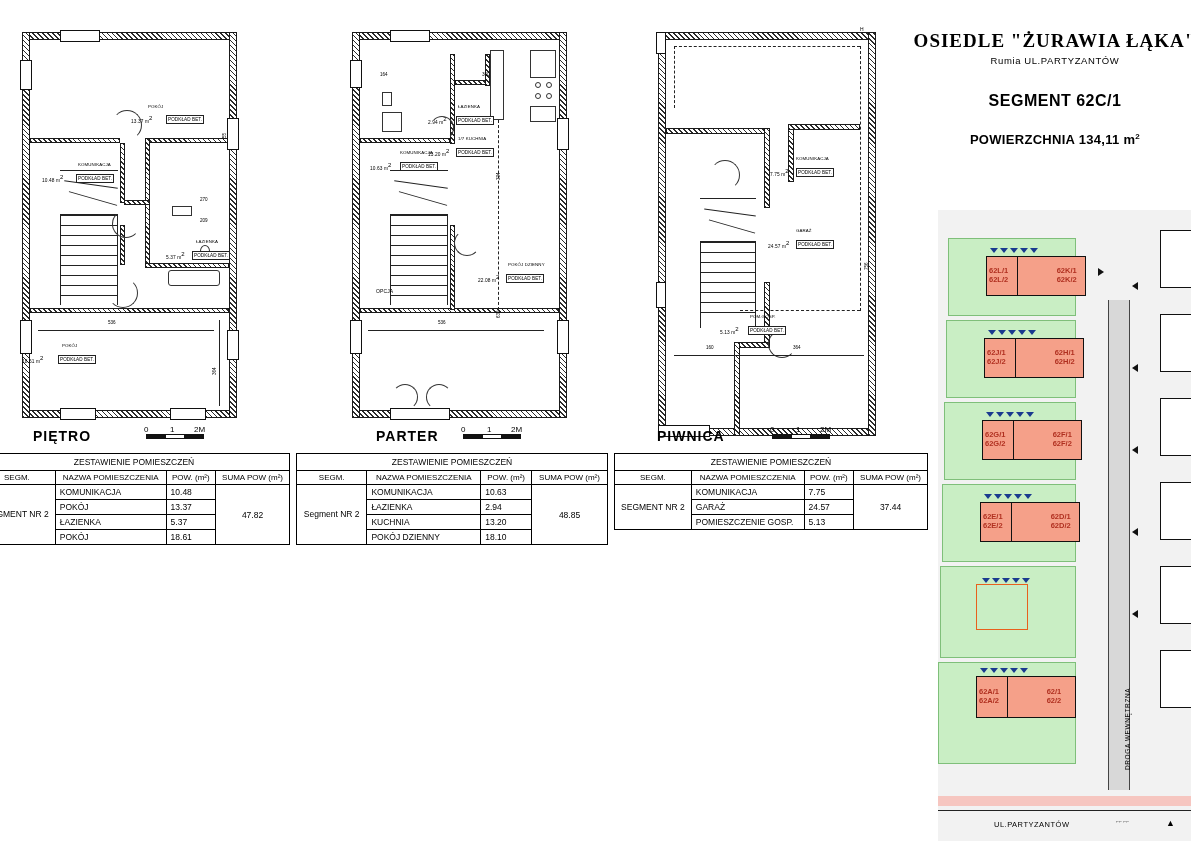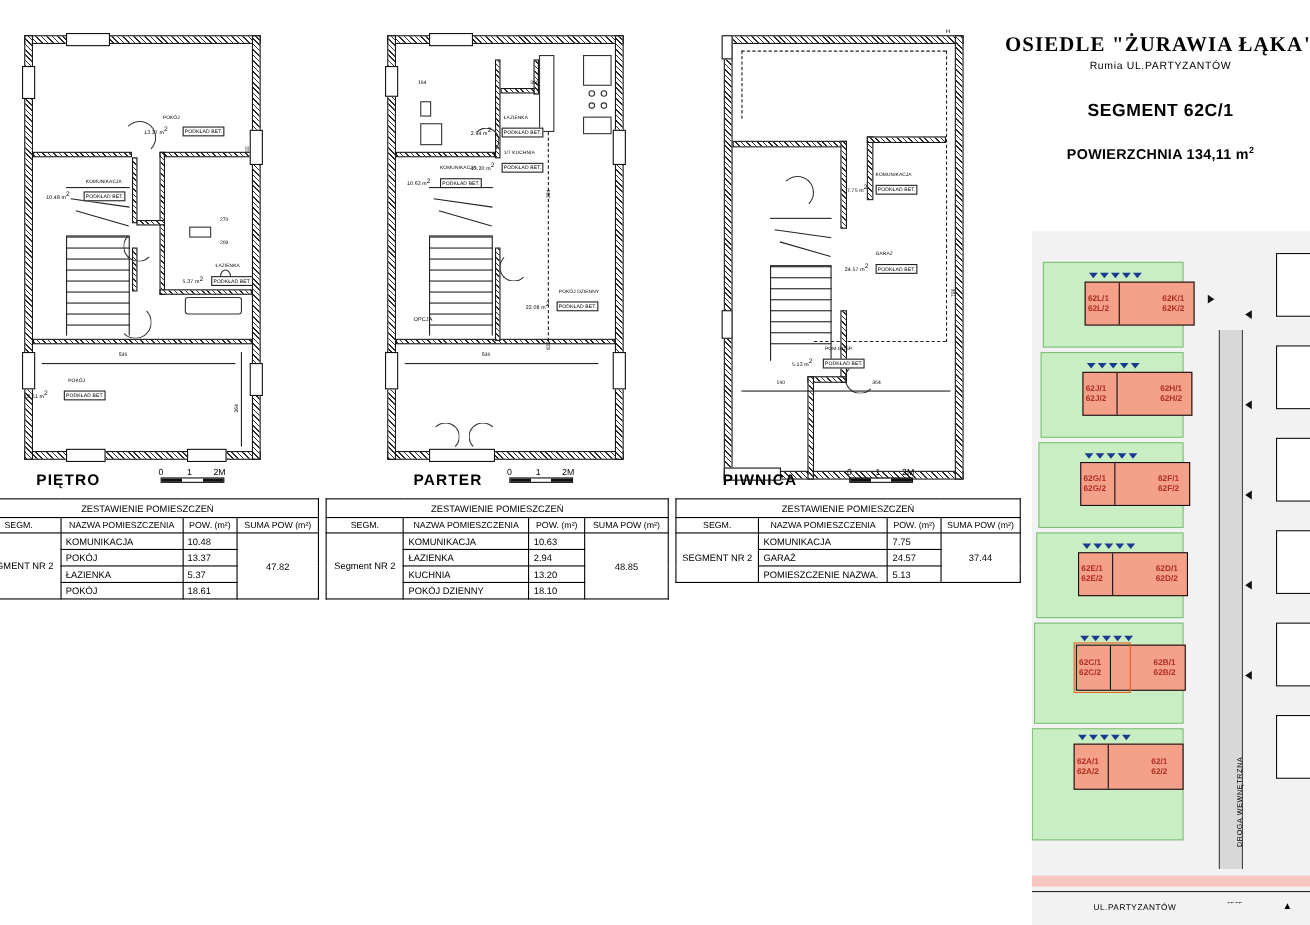--- a/index.html
+++ b/index.html
@@ -596,21 +596,21 @@
     <td class="seg" rowspan="3">SEGMENT NR 2</td>
     <td>KOMUNIKACJA</td>
     <td class="num">7.75</td>
     <td class="sum" rowspan="3">37.44</td>
   </tr>
   <tr>
     <td>GARAŻ</td>
     <td class="num">24.57</td>
   </tr>
   <tr>
-    <td>POMIESZCZENIE NAZWA.</td>
+    <td>POMIESZCZENIE GOSP.</td>
     <td class="num">5.13</td>
   </tr>
 </tbody>
   </table>
 
 <div class="hdr-block" style="left:905px; top:30px; width:300px;">
   <div class="hdr-title">OSIEDLE "ŻURAWIA ŁĄKA"</div>
   <div class="hdr-sub">Rumia UL.PARTYZANTÓW</div>
   <div class="hdr-seg">SEGMENT 62C/1</div>
   <div class="hdr-pow">
@@ -707,28 +707,20 @@
   </div>
   <div class="tri tri-l" style="left:194px; top:318px;"></div>
 
   <div class="arrow-row" style="left:44px; top:368px;">
     <div class="arrow-dn"></div>
     <div class="arrow-dn"></div>
     <div class="arrow-dn"></div>
     <div class="arrow-dn"></div>
     <div class="arrow-dn"></div>
   </div>
-  <div class="bld" style="left:40px; top:376px; width:100px; height:42px;">
-    <div class="half">
-        <span class="lbl">62C/1<br>62C/2</span>
-      </div>
-    <div class="half">
-        <span class="lbl">62B/1<br>62B/2</span>
-      </div>
-  </div>
   <div class="highlight-outline" style="left:38px; top:374px; width:52px; height:46px;"></div>
   <div class="tri tri-l" style="left:194px; top:400px;"></div>
 
   <div class="arrow-row" style="left:42px; top:458px;">
     <div class="arrow-dn"></div>
     <div class="arrow-dn"></div>
     <div class="arrow-dn"></div>
     <div class="arrow-dn"></div>
     <div class="arrow-dn"></div>
   </div>

